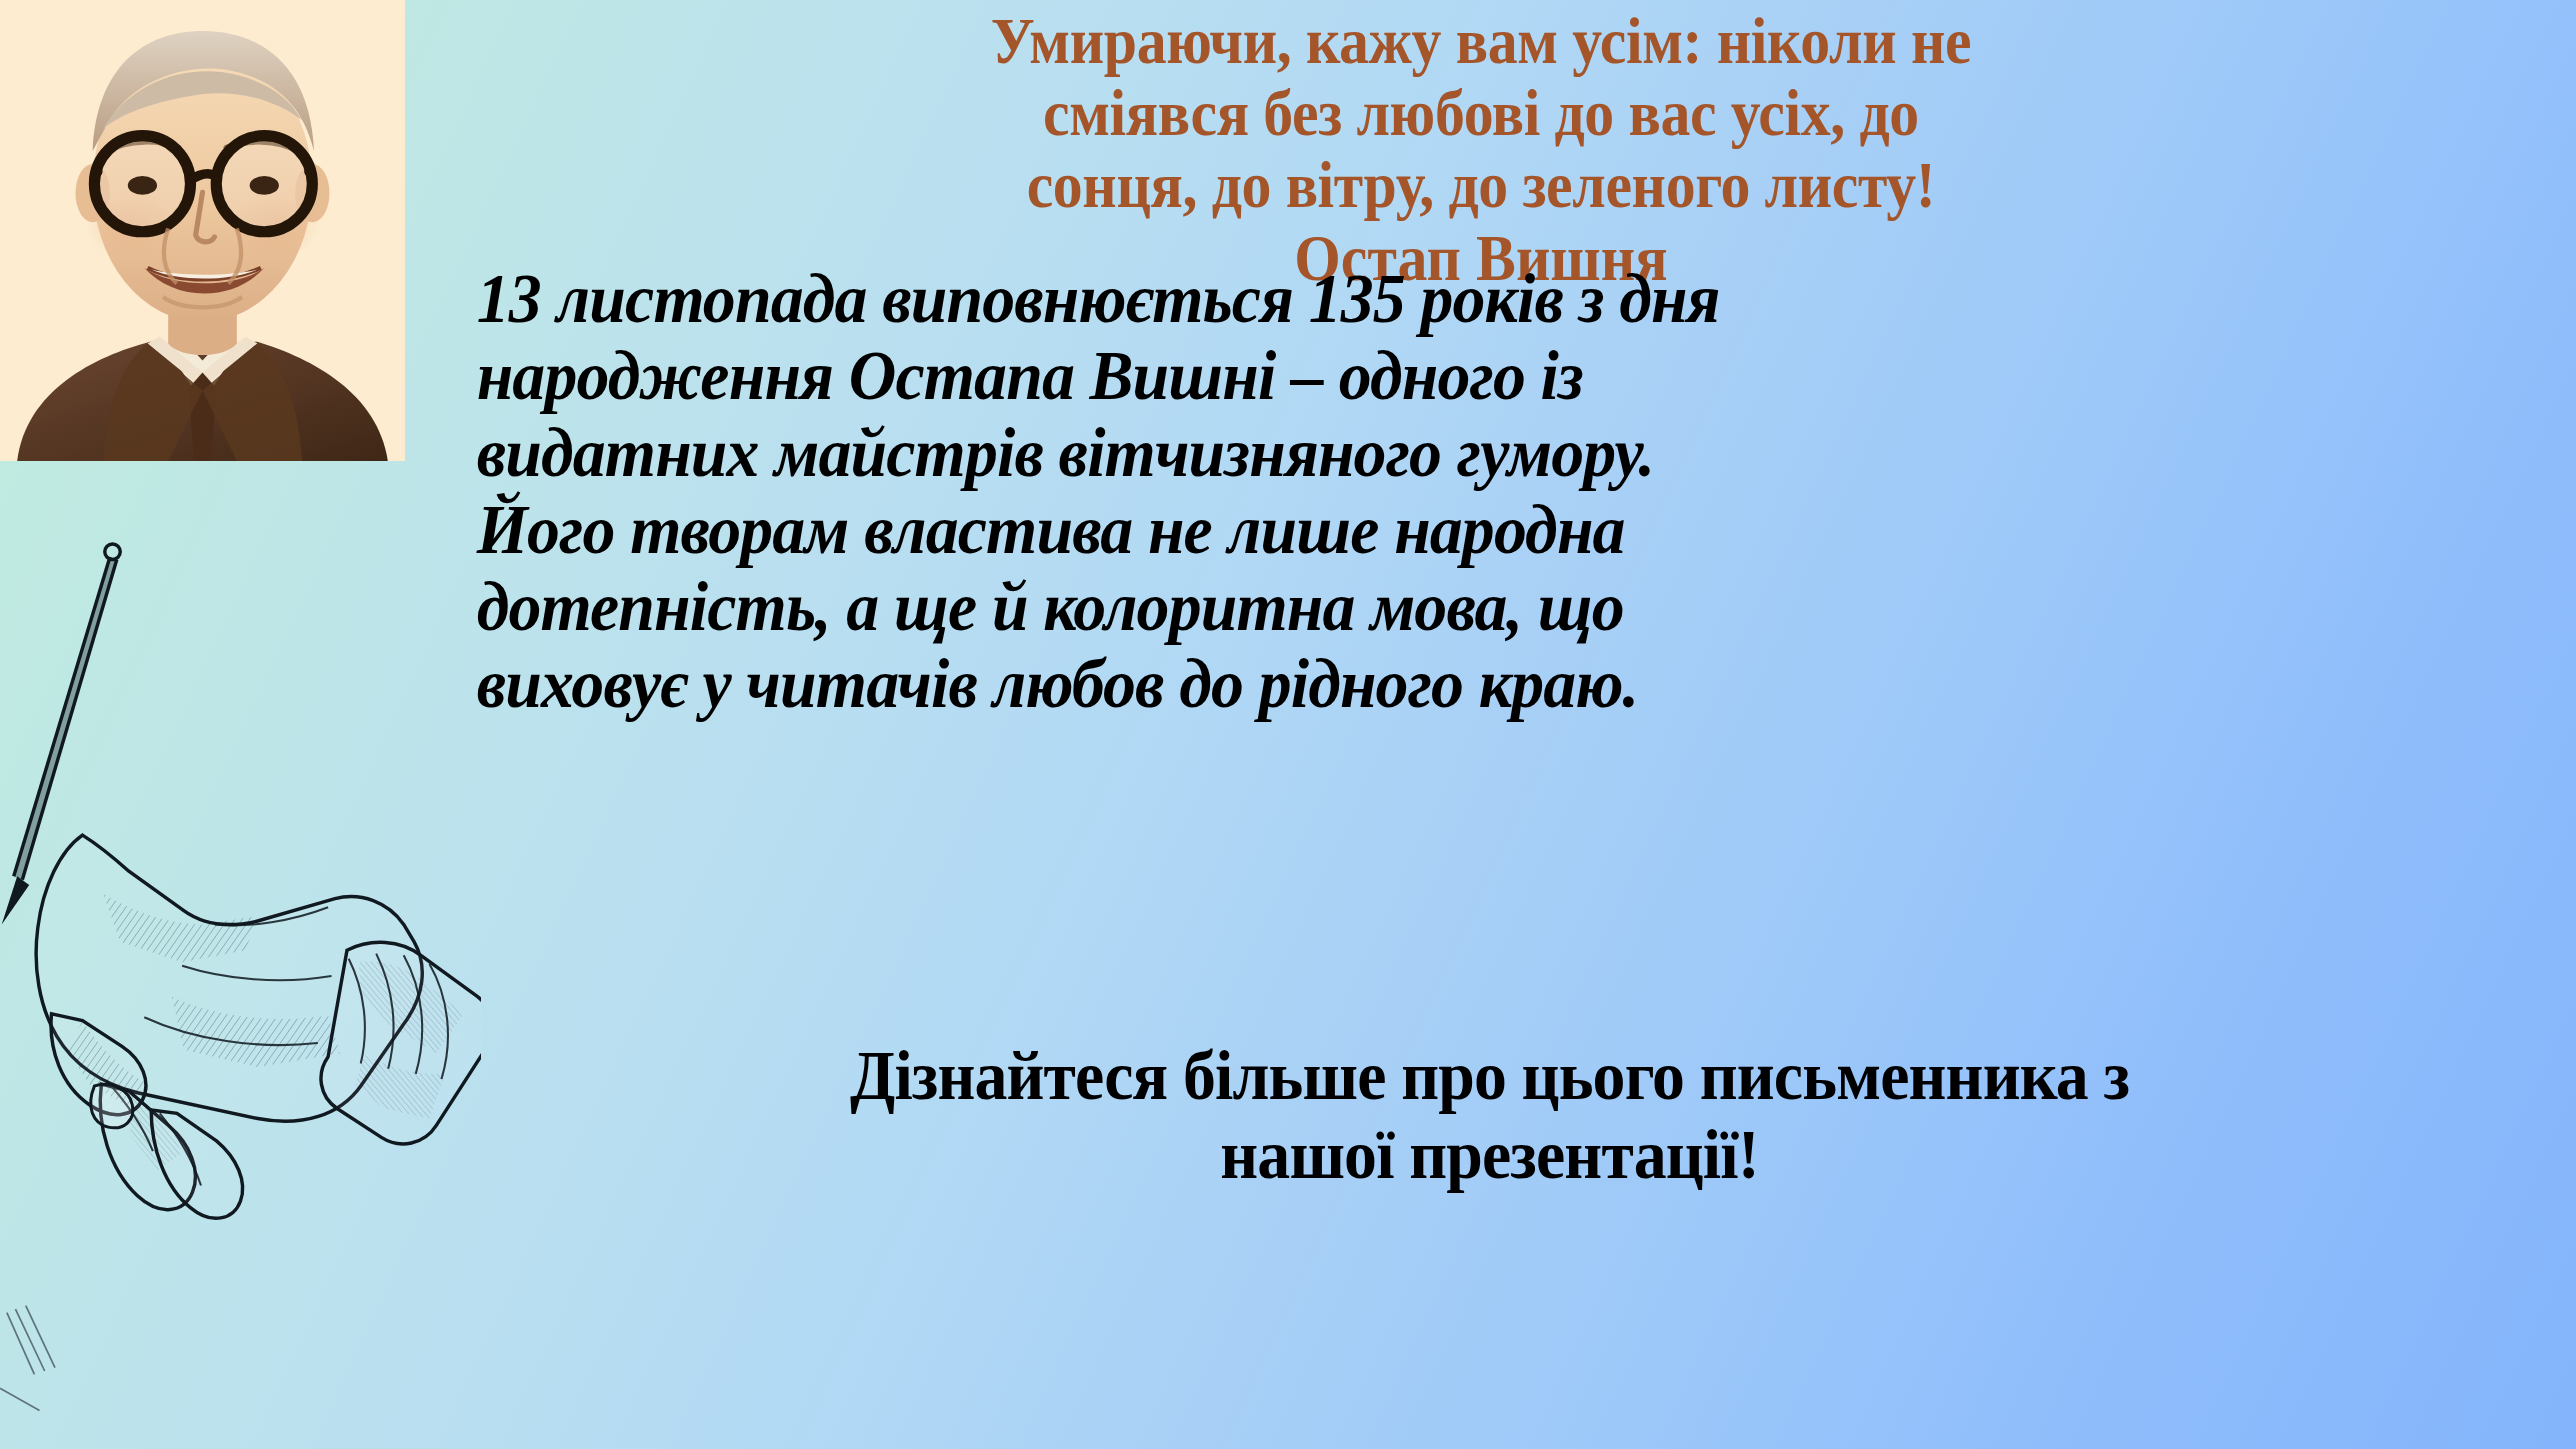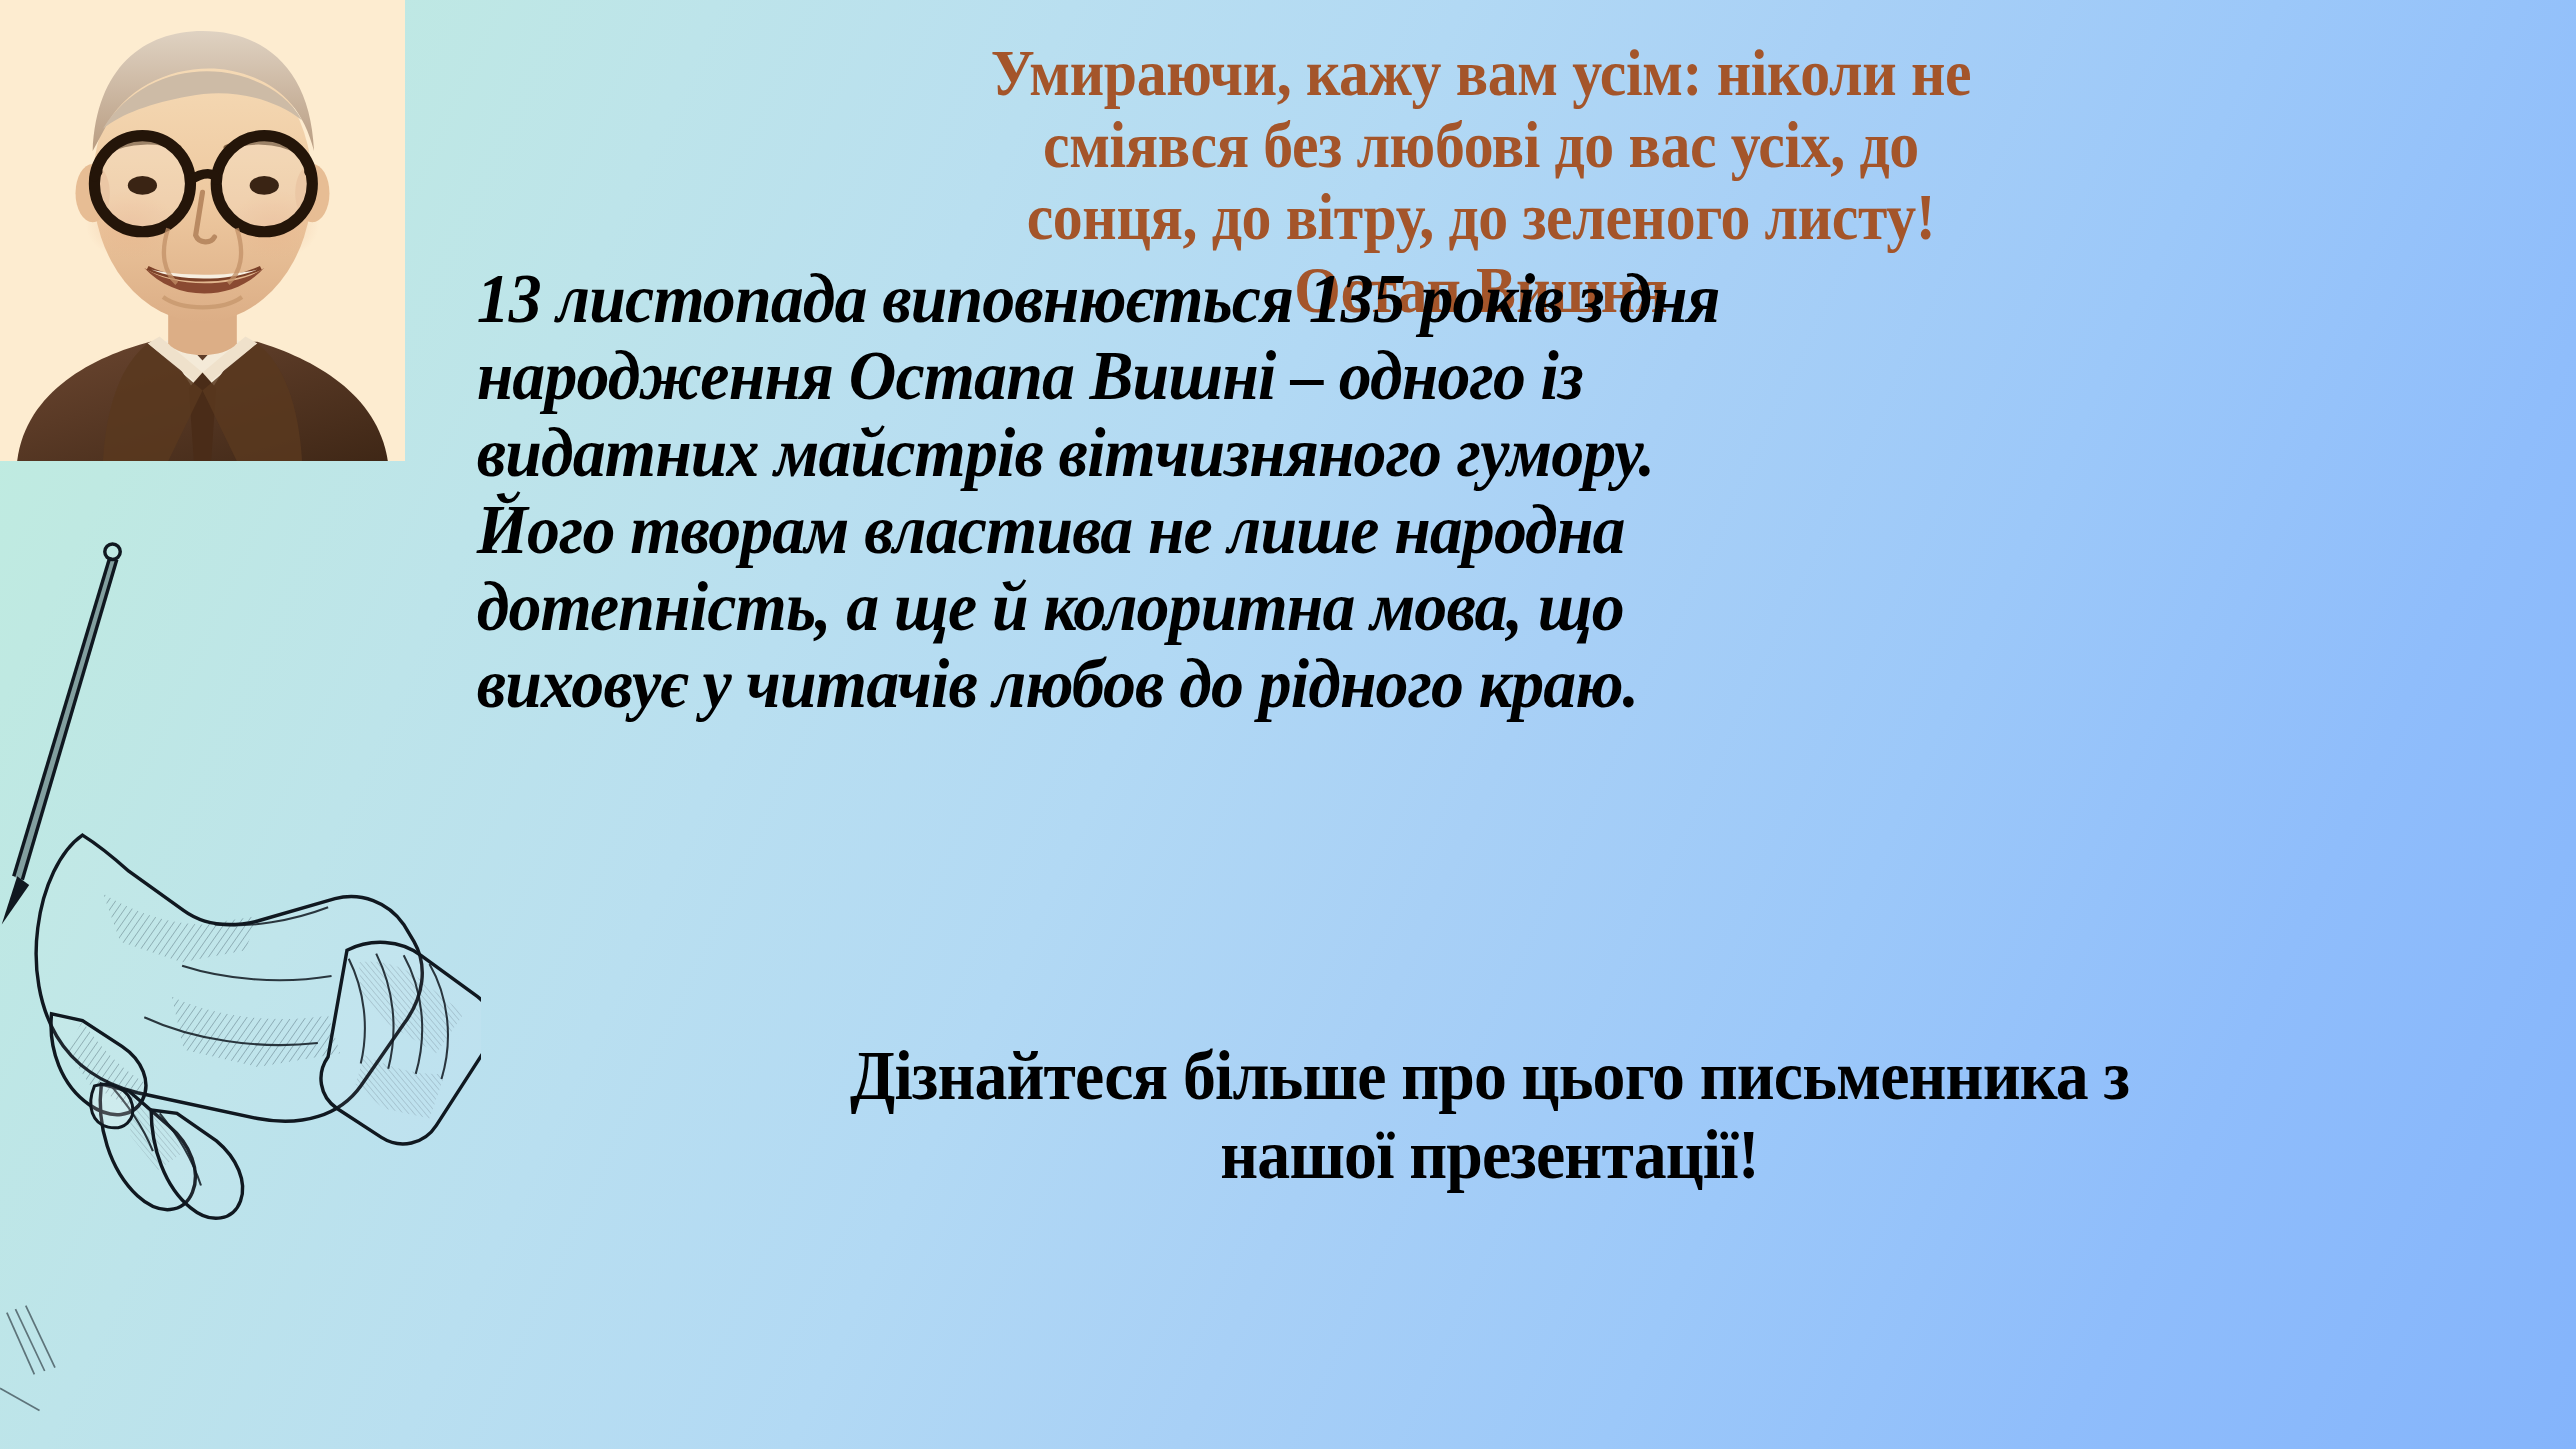--- a/index.html
+++ b/index.html
@@ -60,21 +60,20 @@
     width: 2164px;
     height: 1449px;
   }
 
   .quote-block {
     position: absolute;
     left: 0;
     top: 5.2px;
     width: 2138px;
     text-align: center;
-    margin-top: 32px;
   }
   .quote-line {
     color: #a4552a;
     font-weight: bold;
     font-size: 65px;
     line-height: 72px;
     letter-spacing: -0.4px;
     transform: scaleX(0.92);
     transform-origin: center;
     white-space: nowrap;

